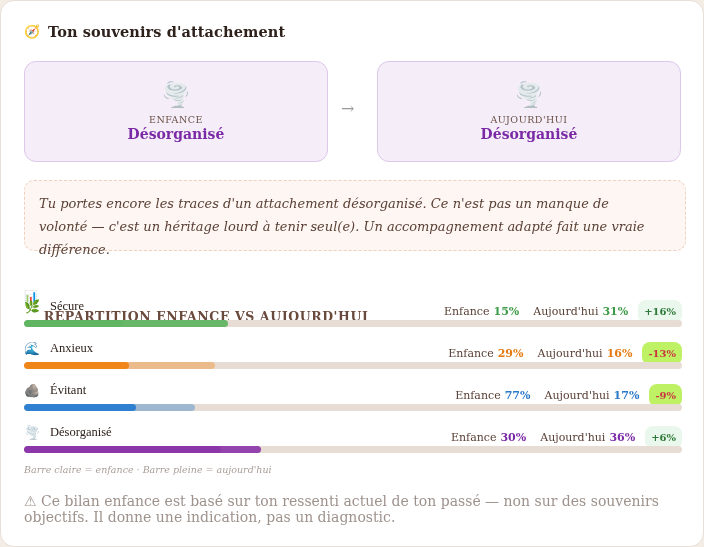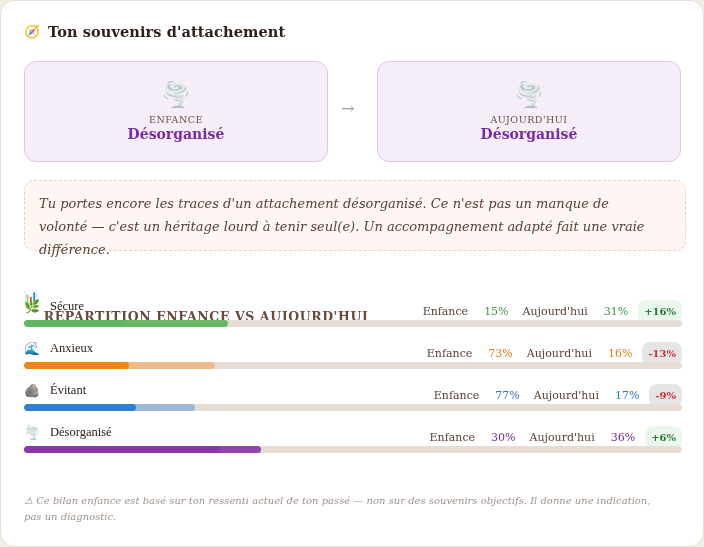--- a/index.html
+++ b/index.html
@@ -38,32 +38,32 @@
 
   .section-head { position:absolute; left:23px; top:267px; display:flex; align-items:center; gap:6px; }
   .section-icon { font-size:11px; }
   .section-title { font-size:12.5px; font-weight:bold; color:#6b4a3e; letter-spacing:0.6px;margin-top:41px; }
 
   .row { position:absolute; left:23px; width:658px; height:42px; }
   .row-top { position:relative; height:20px; }
   .row-icon { position:absolute; left:0; top:2px; font-size:13px; width:16px; text-align:center; }
   .row-label { position:absolute; left:26px; top:2px; font-size:12.5px; color:#2e211b;font-family:Liberation Serif, serif; }
   .row-stats { position:absolute; right:0; top:3px; display:flex; align-items:center; font-size:11px; color:#5a4036; }
-  .row-stats .num { font-weight:normal; margin-left:16px; }
+  .row-stats .num { font-weight:bold; margin-left:4px; }
   .row-stats .gap { width:14px; }
   .delta {
     margin-left:10px; font-size:10px; font-weight:bold; padding:6px 6px; border-radius:8px; min-width:20px; text-align:center;
   }
   .delta.pos { background:#eaf7ec; color:#2f7a3a; }
-  .delta.neg { background:#e5e5e5; color:#c9343f; }
+  .delta.neg { background:#bef264; color:#c9343f; }
   .track { position:absolute; left:0; top:23px; width:658px; height:7px; background:#e8ddd4; border-radius:4px; overflow:hidden; }
   .bar { position:absolute; left:0; top:0; height:7px; border-radius:4px; }
 
   .legend-note { position:absolute; left:23px; top:463px; font-size:9.5px; font-style:italic; color:#a99d97; }
-  .disclaimer { position:absolute; left:23px; top:492px; width:640px; font-size:10px; font-style:italic; line-height:16px; color:#9e928c; }
+  .disclaimer { position:absolute; left:23px; top:492px; width:640px; font-size:14px; line-height:16px; color:#9e928c; }
 </style>
 </head>
 <body>
 
 <div class="card">
   <div class="title-row">
     <span class="title-icon">🧭</span>
     <span class="title">Ton souvenirs d'attachement</span>
   </div>
 
@@ -106,21 +106,21 @@
       <div class="bar" style="width:15%;background:#86c986;"></div>
       <div class="bar" style="width:31%;background:#5cb35f;opacity:0.92;"></div>
     </div>
       </div>
       <div class="row" style="top: 338px;">
     <div class="row-top">
       <span class="row-icon">🌊</span>
       <span class="row-label">Anxieux</span>
       <div class="row-stats">
         <span>Enfance</span>
-        <span class="num" style="color:#e57a10">73%</span>
+        <span class="num" style="color:#e57a10">29%</span>
         <span class="gap"></span>
         <span>Aujourd'hui</span>
         <span class="num" style="color:#e57a10">16%</span>
         <span class="delta neg">-13%</span>
       </div>
     </div>
     <div class="track">
       <div class="bar" style="width:29%;background:#ecbb8c;"></div>
       <div class="bar" style="width:16%;background:#f08519;"></div>
     </div>
@@ -156,14 +156,15 @@
         <span class="delta pos">+6%</span>
       </div>
     </div>
     <div class="track">
       <div class="bar" style="width:30%;background:#9c52b5;"></div>
       <div class="bar" style="width:36%;background:#8a35a8;opacity:0.92;"></div>
     </div>
       </div>
     </div>
 
+  <div class="legend-note">Barre claire = enfance · Barre pleine = aujourd'hui</div>
   <div class="disclaimer">⚠ Ce bilan enfance est basé sur ton ressenti actuel de ton passé — non sur des souvenirs objectifs. Il donne une indication, pas un diagnostic.</div>
 </div>
 
 </body></html>

